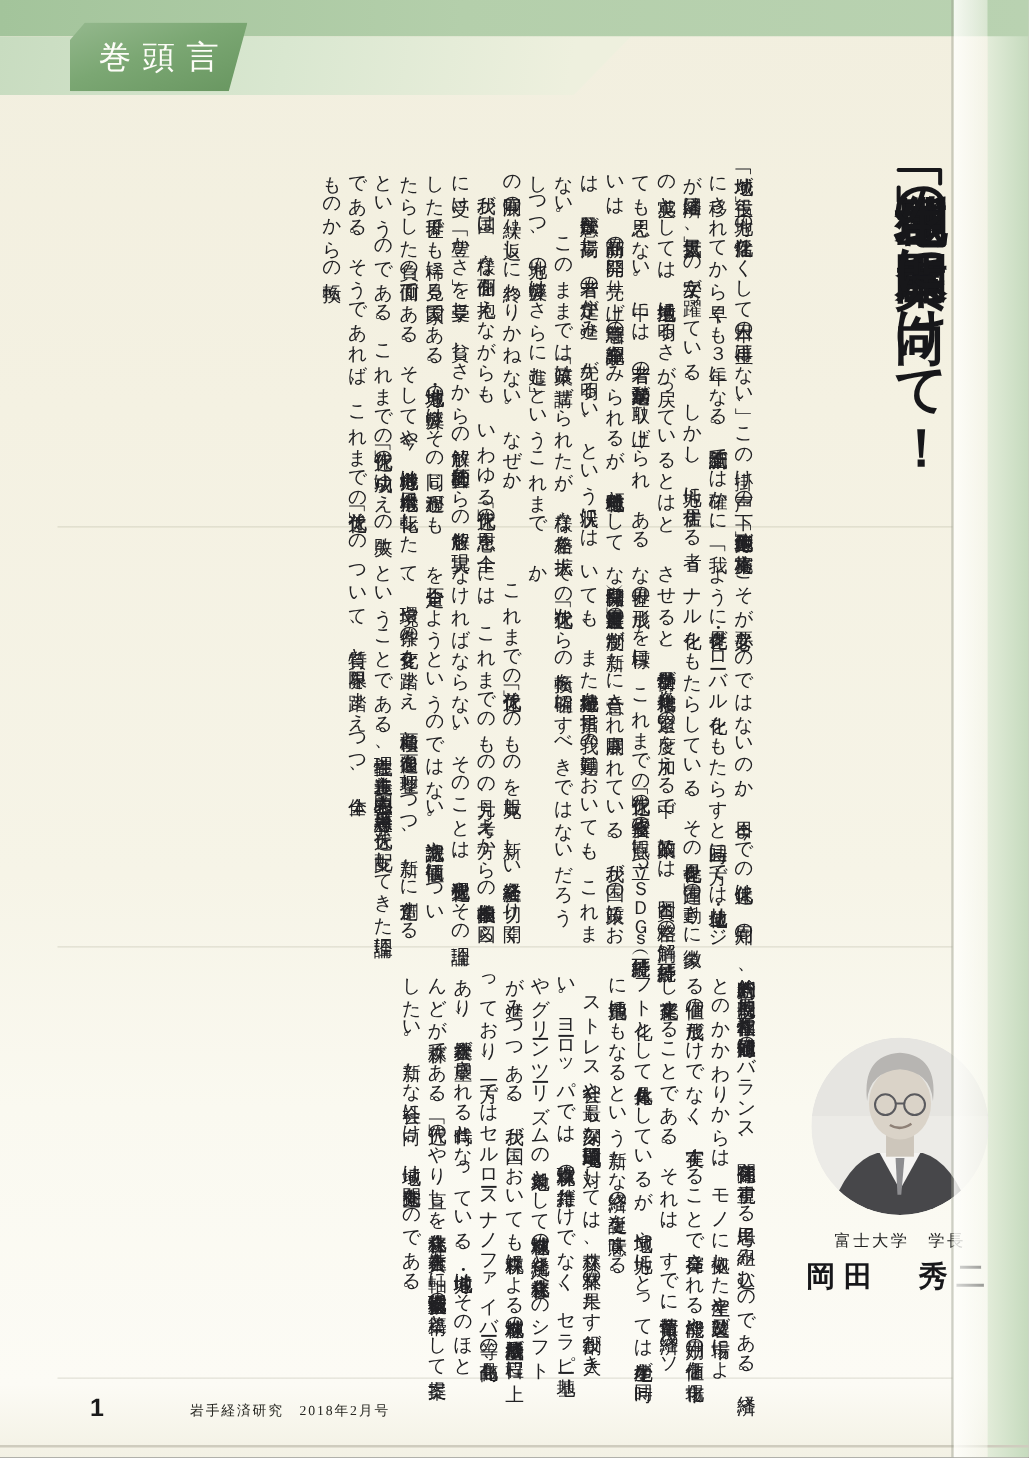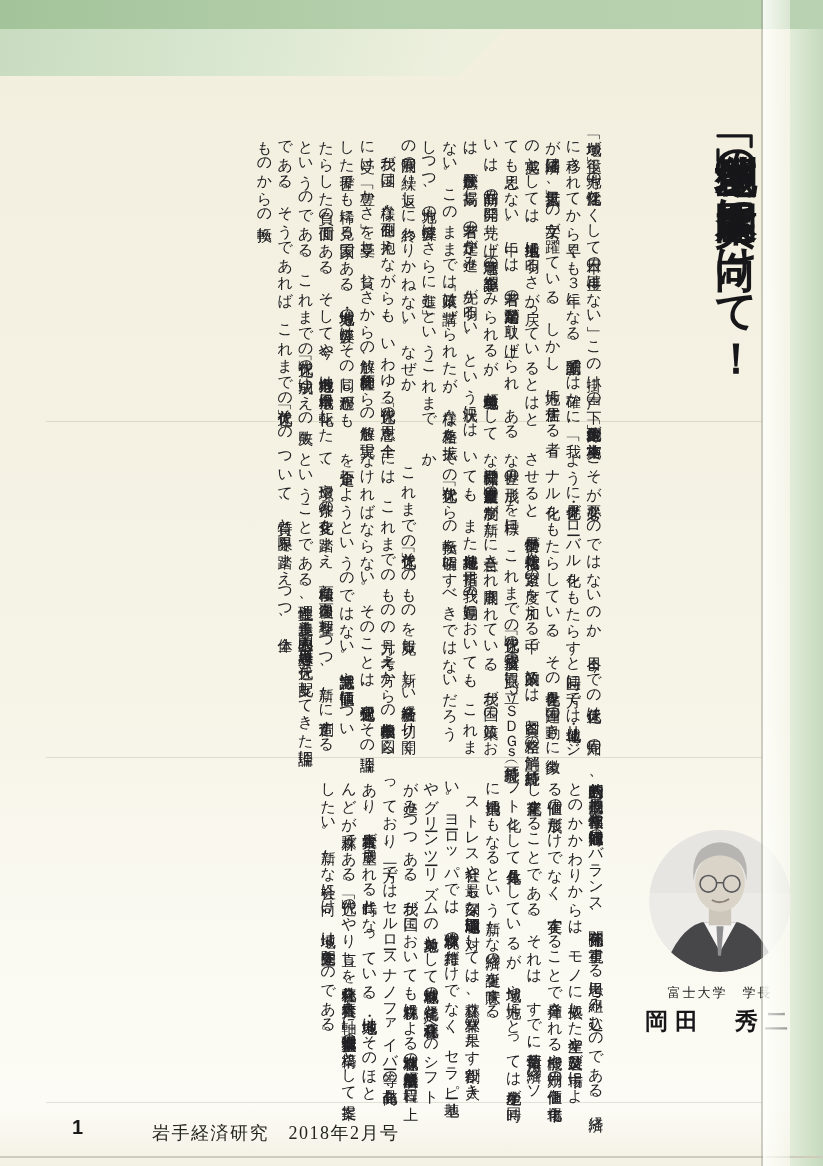--- a/index.html
+++ b/index.html
@@ -51,36 +51,39 @@
   
   .author-box { position:absolute; top:830px; left:640px; width:160px; z-index:2; text-align:center; }
   .portrait { width:142px; height:142px; border-radius:50%; display:block; margin:0 auto; }
   .author-affil { margin-top:12px; font-size:13px; letter-spacing:2px; color:#222; }
   .author-name { margin-top:4px; font-size:23px; font-weight:600; letter-spacing:7px; color:#17171a; }
   
   .footer-num {
     position:absolute; top:1116px; left:72px; z-index:2;
     font-family:"Liberation Sans","DejaVu Sans",sans-serif; font-weight:bold; font-size:20px; color:#1a1a1a;
   }
-  .footer-journal { position:absolute; top:1121px; left:152px; z-index:2; font-size:18px; letter-spacing:1.5px; color:#24241f; }
+  .footer-journal { position:absolute; top:1121px; left:152px; z-index:2; font-size:11px; letter-spacing:1.5px; color:#24241f; }
   
   .hairline { position:absolute; left:46px; width:716px; height:1px; background:rgba(125,125,95,0.20); z-index:1; }
   .hl-1 { top:421px; } .hl-2 { top:757px; } .hl-3 { top:1102px; }
   .bottom-edge { position:absolute; top:1156px; left:0; width:100%; height:2px; background:#cfccbe; z-index:5; }
   .edge-line  { position:absolute; top:0; left:761px; width:2px;  height:100%; background:rgba(150,155,140,0.45); z-index:6; }
   .edge-white { position:absolute; top:0; left:763px; width:27px; height:100%; background:linear-gradient(to right,rgba(255,255,252,0.85),rgba(244,246,236,0.55)); z-index:6; }
   .edge-green { position:absolute; top:0; left:790px; width:33px; height:100%; background:linear-gradient(to right,#e2ecd9,#c5dabd); z-index:1; }
 </style>
 </head>
 <body>
 
 <div class="page">
 
   <div class="top-strip"></div>
   <div class="header-fade"></div>
+  <div class="kantogen-ribbon">
+    <span>巻頭言</span>
+  </div>
 
   <h1 class="main-title">「地域創生」の本質展開に向けて！</h1>
 
   <div class="vblock block-1">
     <p>「地域が主役」、「地方の活性化なくして日本の再生はない」、この掛け声の下、「地方創生政策」が本格実施に移されてから早くも３年になる。新聞紙上では確かに、「我が国経済は、景気拡大」、の文字が躍っている。しかし、地方に居住する者の実感としては、地域生活に明るさが戻っているとはとても思えない。中には、若者の起業活動が取り上げられ、あるいは、新商品の開発に売り上げ急増等の紹介記事もみられるが、町村地域全体としては、住民意欲が高揚し、若者の定住が進み、先が明るい、という状況にはない。このままでは「政策は講ぜられたが、様々な格差を拡大しつつ、地方の疲弊はさらに進む」というこれまでの展開の繰り返しに終わりかねない。なぜか。</p>
     <p class="indent">我が国は、様々な側面を抱えながらも、いわゆる「近代化」の恩恵を十全に受け、「豊かさ」を享受し、貧しさからの解放、社会的抑圧からの解放を実現した世界でも稀に見る国家である。地方・地域の疲弊はその同じ過程がもたらした負の側面である。そして今や、地方危機は日本危機に転化したというのである。これまでの「近代化」の成功ゆえの失敗である。そうであれば、これまでの「近代化」そのものからの転換</p>
   </div>
 
   <div class="vblock block-2">
     <p>こそが必要なのではないのか。今日までの近代化は、周知のように世界化・グローバル化をもたらすと同時に一方では地域化・リージョナル化をもたらしている。その世界化を「国連」の動きに象徴させると、世界情勢が増々複雑化し緊迫の度を加える中で、政策的には、貧困と格差の解消、持続可能な世界の形成、を目標に、これまでの「近代化」の反省・修正の観点に立つＳＤＧｓ（持続可能な開発目標）や「世界農業遺産」の制度が新たに合意され展開されている。我が国の政策においても、また地域持続を目指す我々の運動においても、これまでの「近代化」からの転換を明確にすべきではないだろうか。</p>

